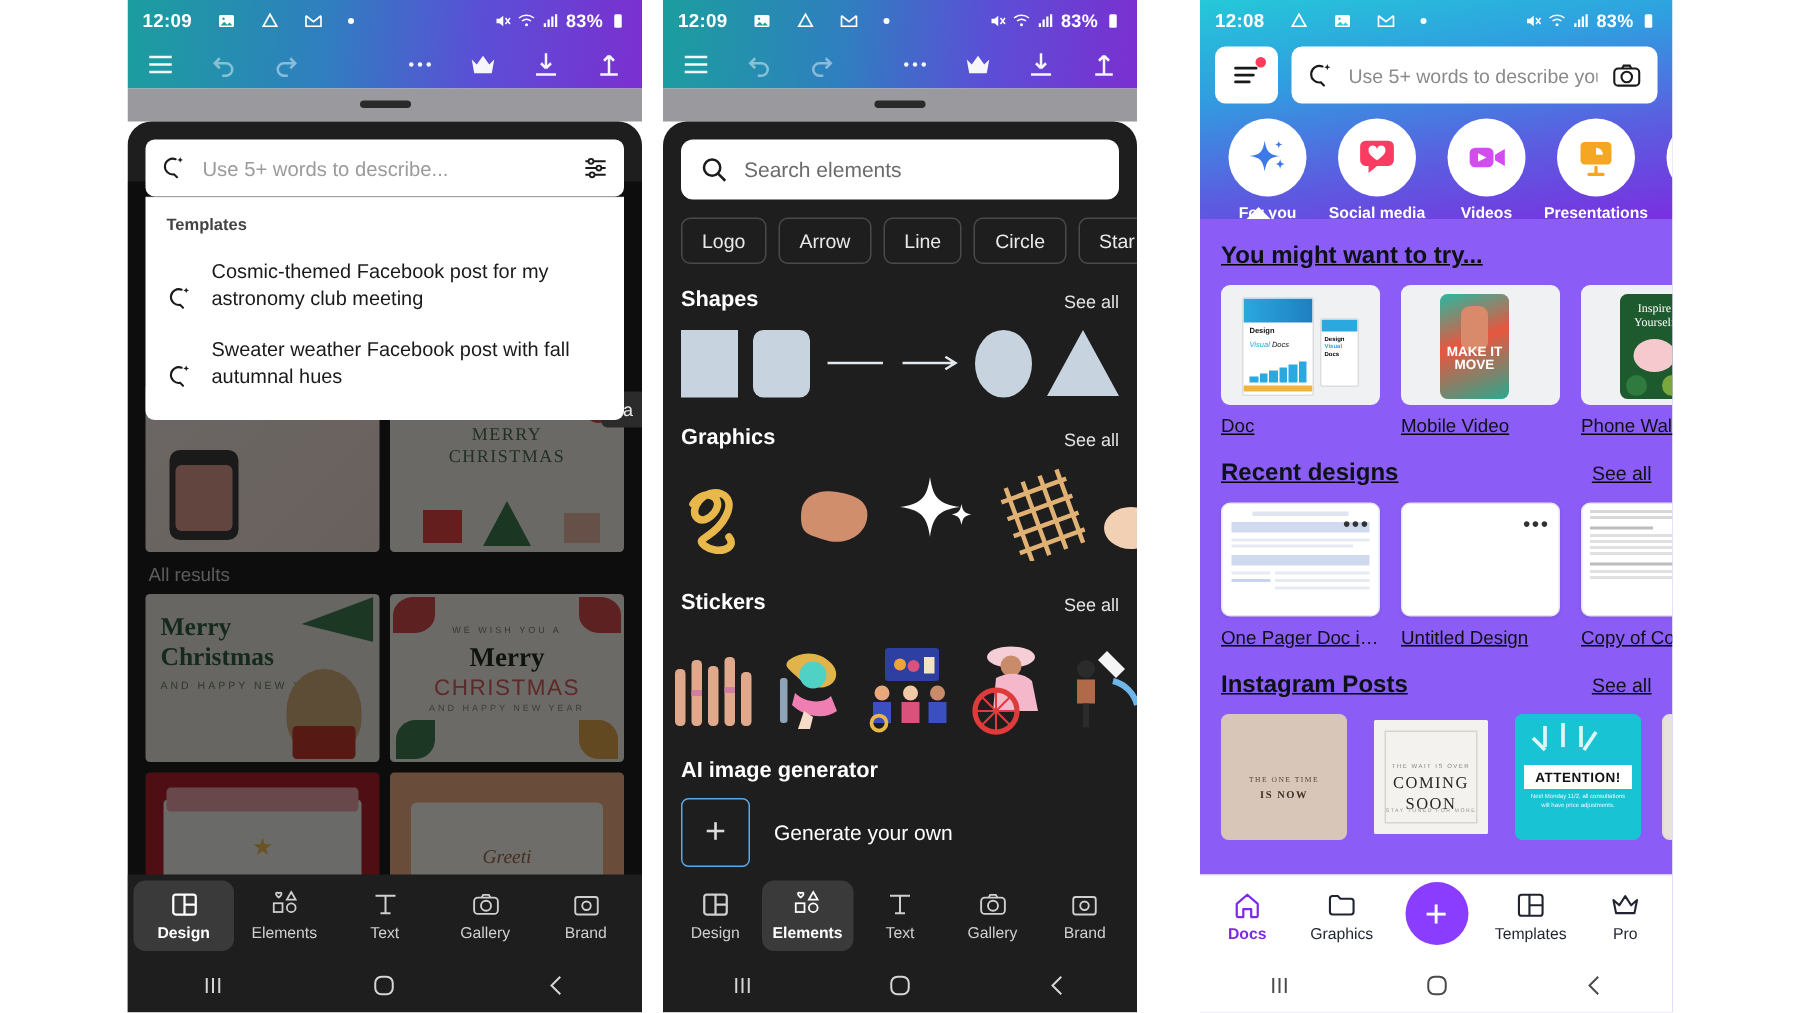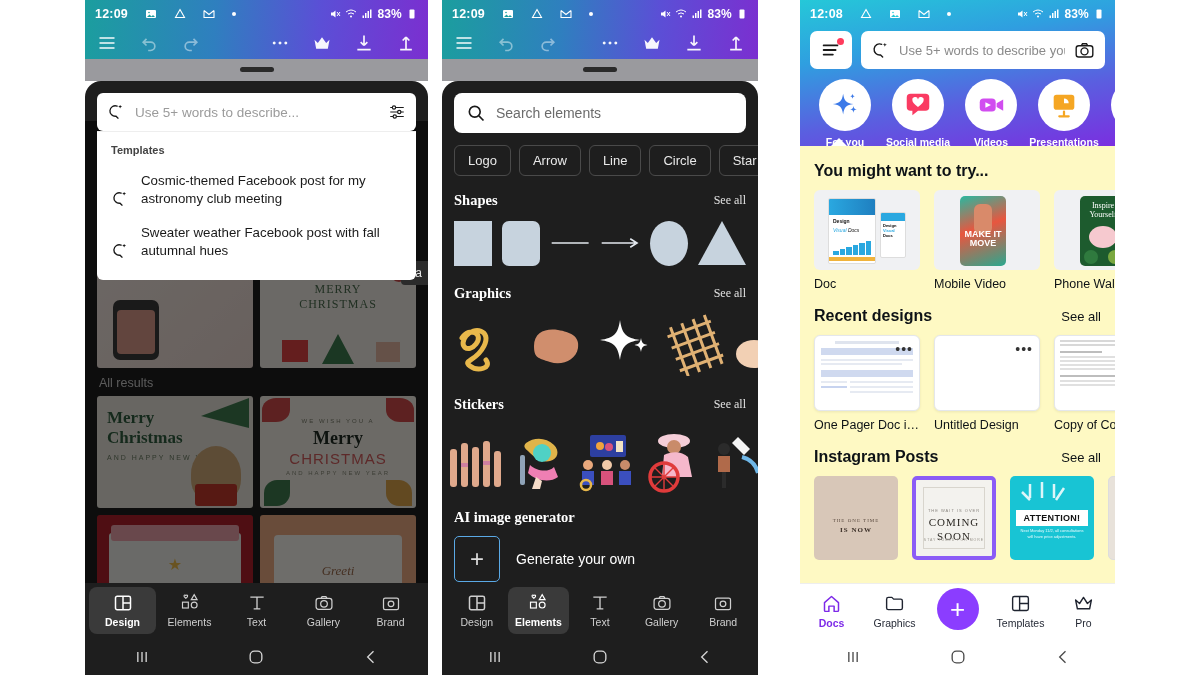--- a/index.html
+++ b/index.html
@@ -104,21 +104,21 @@
     margin: 12px 12px 0 12px; background: #fff; border-radius: 8px; height: 40px;
     display: flex; align-items: center; gap: 10px; padding: 0 12px;
   }
   .p2-search .ph { color: #6b6b6b; font-size: 14px; }
   .p2-chips { display: flex; gap: 8px; padding: 12px 12px 0 12px; }
   .chip {
     border: 1px solid #4a4a4a; border-radius: 6px; color: #e9e9e9;
     font-size: 13px; padding: 7px 13px; white-space: nowrap;
   }
   .sec-head {
-    display: flex; align-items: center; padding: 16px 12px 8px 12px; font-family: Liberation Serif, serif;
+    display: flex; align-items: flex-end; padding: 16px 12px 8px 12px;
   }
   .sec-head .t { color: #fff; font-size: 14.5px; font-weight: 600; }
   .sec-head .a { margin-left: auto; color: #e2e2e2; font-size: 12px; }
   .shape-row { display: flex; align-items: center; gap: 10px; padding: 0 12px; height: 52px; }
   .sq { width: 45px; height: 45px; background: #c7d3de; }
   .sq.r { border-radius: 7px; }
   .circ { width: 45px; height: 45px; border-radius: 50%; background: #c7d3de; }
   .tri { width: 0; height: 0; border-left: 24px solid transparent; border-right: 24px solid transparent; border-bottom: 44px solid #c7d3de; }
   .gfx-row { display: flex; align-items: center; gap: 8px; padding: 0 12px; height: 70px; overflow: hidden; }
   .stk-row { display: flex; align-items: flex-end; gap: 4px; padding: 0 6px; height: 72px; overflow: hidden; }
@@ -148,21 +148,21 @@
   }
   .cat .bubble {
     width: 52px; height: 52px; border-radius: 50%; background: #fff;
     display: flex; align-items: center; justify-content: center;
   }
   .cat .lbl { color: #fff; font-size: 10.5px; font-weight: 600; white-space: nowrap; }
   .cat-arrow {
     position: absolute; bottom: -1px; left: 30px; width: 0; height: 0;
     border-left: 9px solid transparent; border-right: 9px solid transparent; border-bottom: 9px solid #fff;
   }
-  .home-body { background: #fef9c3; position: absolute; left: 0; right: 0; top: 146px; bottom: 0; overflow: hidden; }
+  .home-body { background: #8b5cf6; position: absolute; left: 0; right: 0; top: 146px; bottom: 0; overflow: hidden; text-decoration: underline; }
   .h-sec-head { display: flex; align-items: baseline; padding: 16px 14px 0 14px; }
   .h-sec-head .t { font-size: 16px; font-weight: 700; color: #0d1216; }
   .h-sec-head .a { margin-left: auto; font-size: 13px; color: #0d1216; }
   .h-row { display: flex; gap: 14px; padding: 10px 14px 0 14px; }
   .h-card { flex: 0 0 auto; }
   .h-thumb {
     width: 106px; height: 80px; background: #f0f1f3; border-radius: 6px;
     overflow: hidden; position: relative;
   }
   .h-cap { font-size: 12.5px; color: #0d1216; margin-top: 7px; white-space: nowrap; overflow: hidden; text-overflow: ellipsis; width: 106px; }

